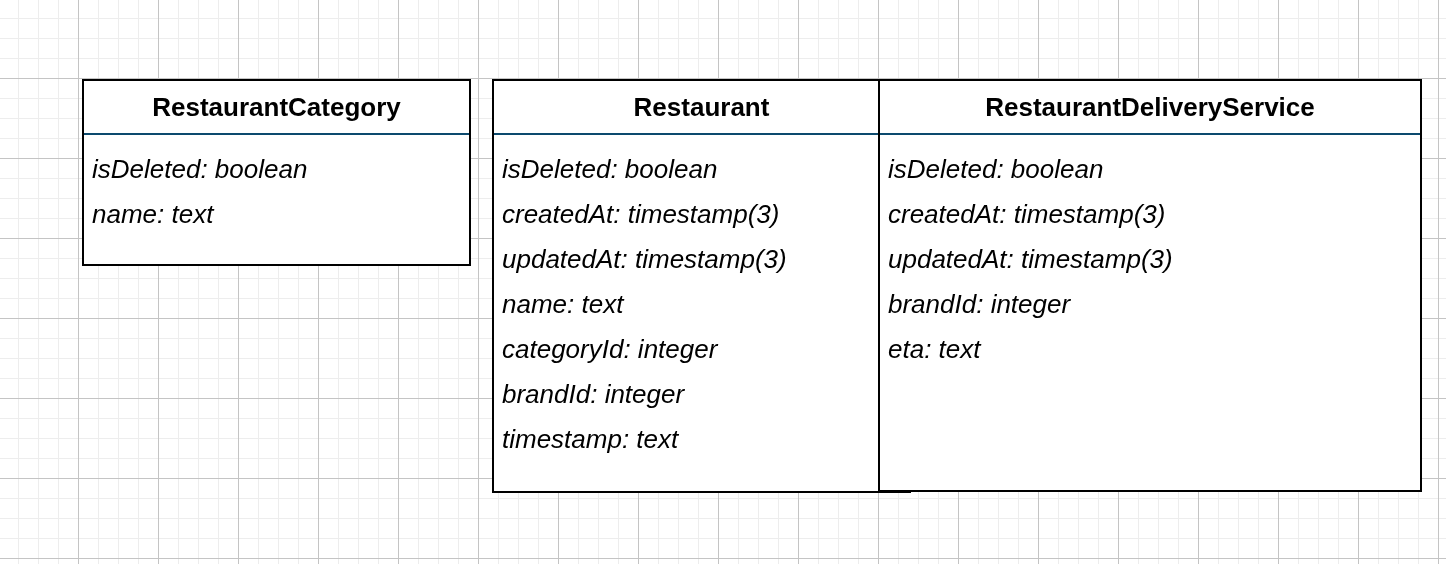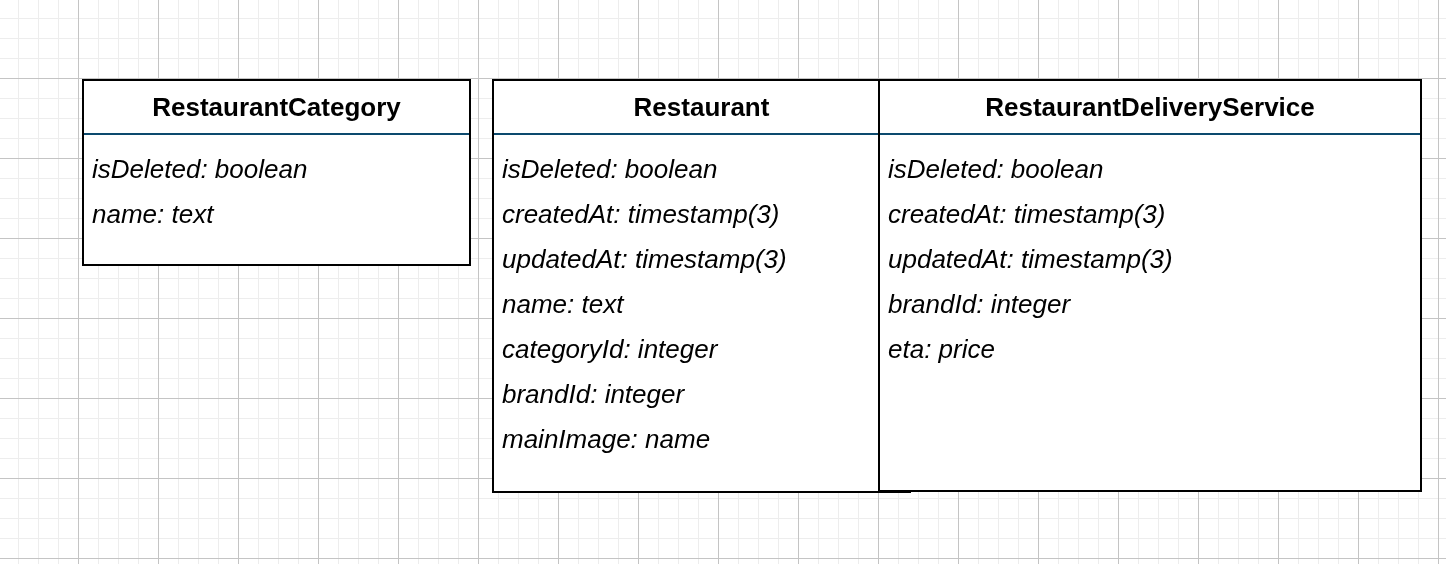--- a/index.html
+++ b/index.html
@@ -78,28 +78,28 @@
 
   <div class="entity e-restaurant">
     <div class="entity-header">Restaurant</div>
     <div class="entity-fields">
         <div class="field-row">isDeleted: boolean</div>
         <div class="field-row">createdAt: timestamp(3)</div>
         <div class="field-row">updatedAt: timestamp(3)</div>
         <div class="field-row">name: text</div>
         <div class="field-row">categoryId: integer</div>
         <div class="field-row">brandId: integer</div>
-        <div class="field-row">mainImage: name</div>
+        <div class="field-row">timestamp: text</div>
       </div>
   </div>
 
   <div class="entity e-delivery">
     <div class="entity-header">RestaurantDeliveryService</div>
     <div class="entity-fields">
         <div class="field-row">isDeleted: boolean</div>
         <div class="field-row">createdAt: timestamp(3)</div>
         <div class="field-row">updatedAt: timestamp(3)</div>
         <div class="field-row">brandId: integer</div>
-        <div class="field-row">eta: price</div>
+        <div class="field-row">eta: text</div>
       </div>
   </div>
 
 </div>
 
 </body></html>

